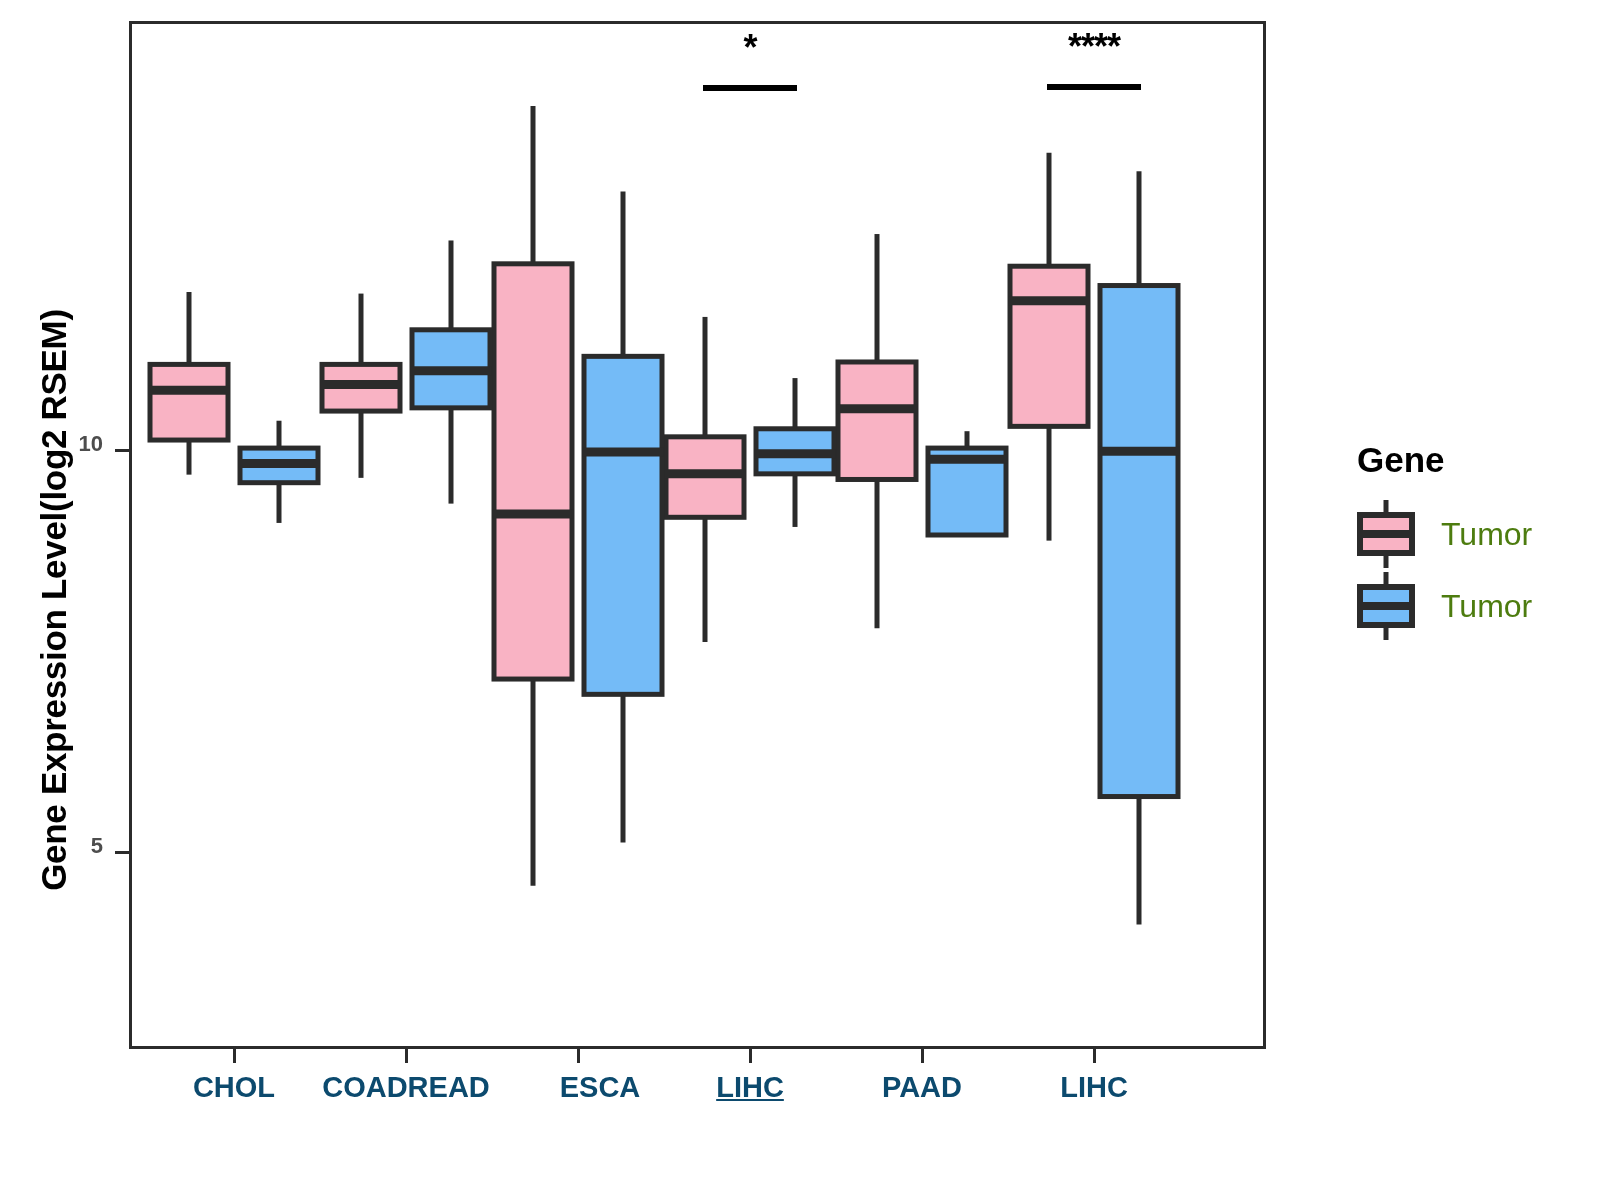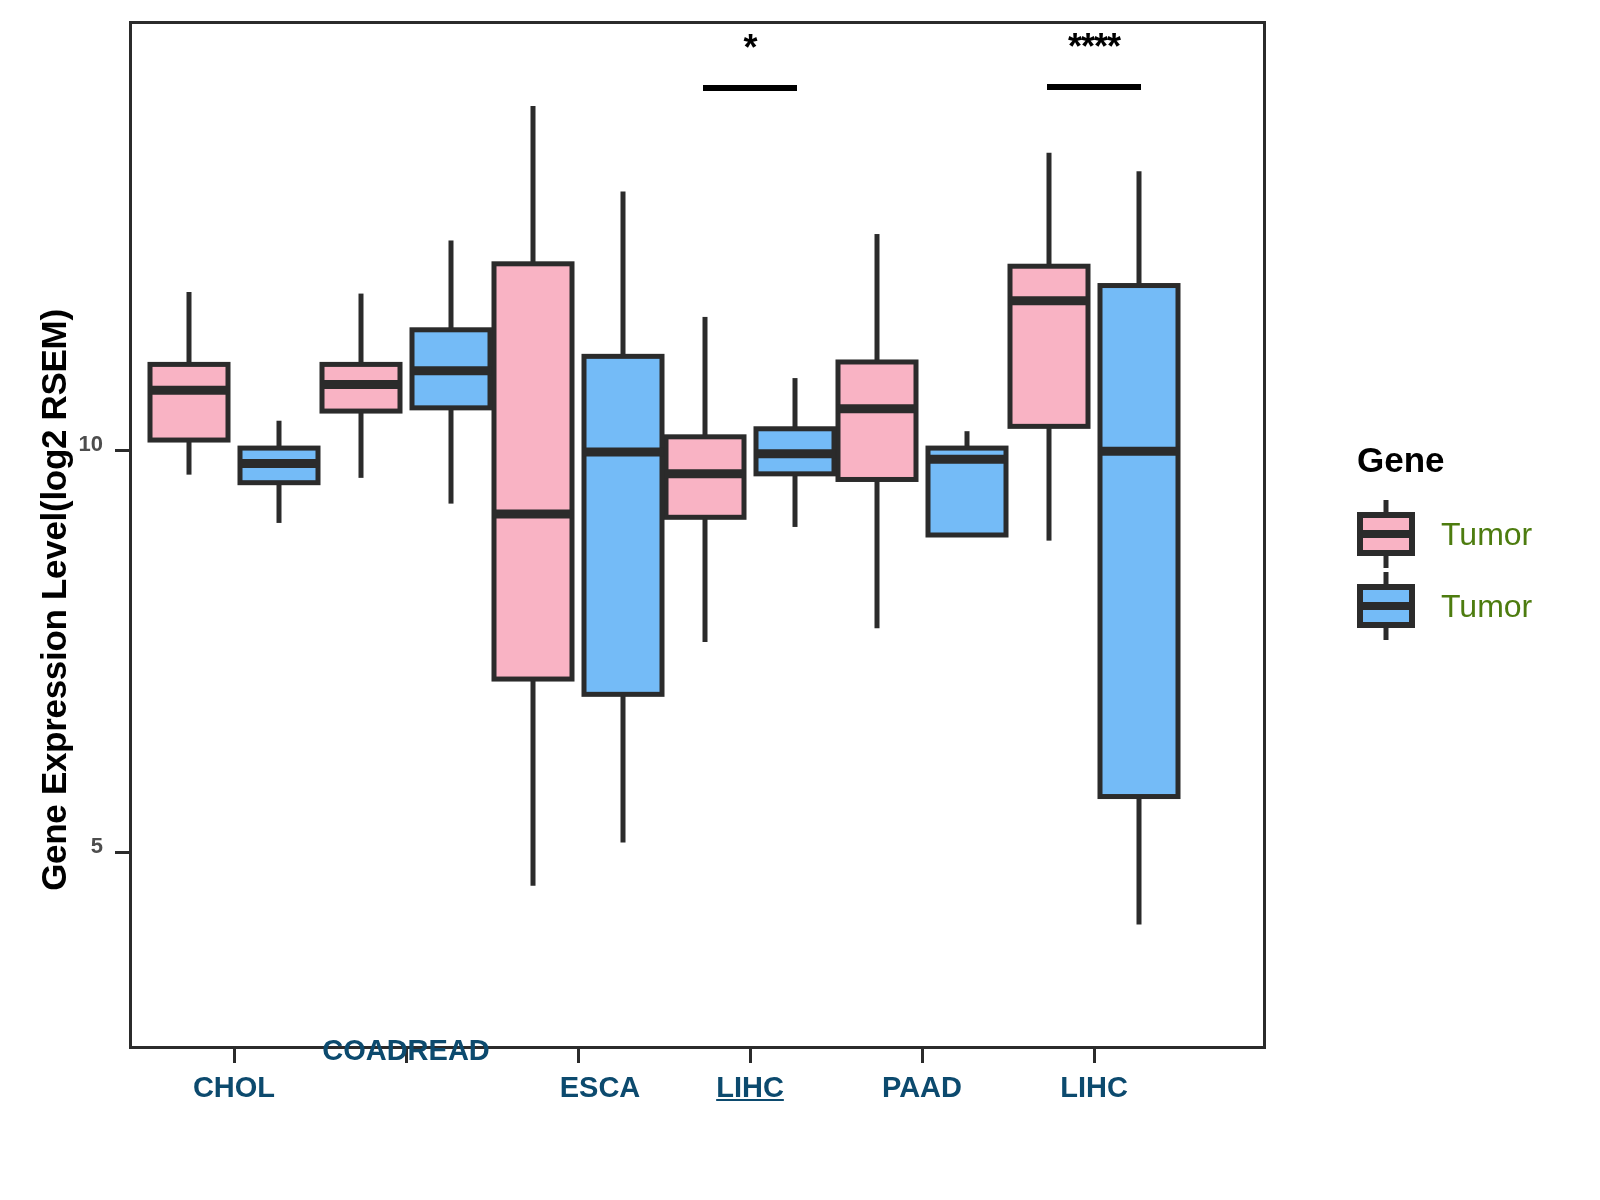--- a/index.html
+++ b/index.html
@@ -223,21 +223,21 @@
   <div id="y-ticks-layer">
       <div class="y-tick-mark" style="left: 115px; top: 851.366px;"></div>
       <div class="y-tick-label" style="left: 33px; top: 832.866px;">5</div>
       <div class="y-tick-mark" style="left: 115px; top: 449.004px;"></div>
       <div class="y-tick-label" style="left: 33px; top: 430.504px;">10</div>
     </div>
   <div id="x-ticks-layer">
       <div class="x-tick-mark" style="left: 232.5px; top: 1049px;"></div>
       <div class="x-tick-label" style="left: 234px; top: 1071px;">CHOL</div>
       <div class="x-tick-mark" style="left: 404.5px; top: 1049px;"></div>
-      <div class="x-tick-label" style="left: 406px; top: 1034px;">COADREAD</div>
+      <div class="x-tick-label" style="left: 406px; top: 1071px;">COADREAD</div>
       <div class="x-tick-mark" style="left: 576.5px; top: 1049px;"></div>
       <div class="x-tick-label" style="left: 600px; top: 1071px;">ESCA</div>
       <div class="x-tick-mark" style="left: 748.5px; top: 1049px;"></div>
       <div class="x-tick-label" style="left: 750px; top: 1071px; text-decoration: underline;">LIHC</div>
       <div class="x-tick-mark" style="left: 920.5px; top: 1049px;"></div>
       <div class="x-tick-label" style="left: 922px; top: 1071px; text-align: right;">PAAD</div>
       <div class="x-tick-mark" style="left: 1092.5px; top: 1049px;"></div>
       <div class="x-tick-label" style="left: 1094px; top: 1071px;">LIHC</div>
     </div>
   <div id="sig-layer">

